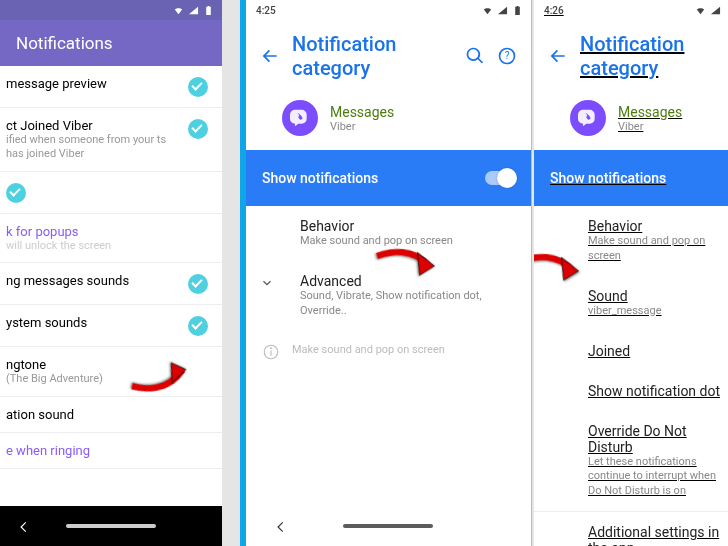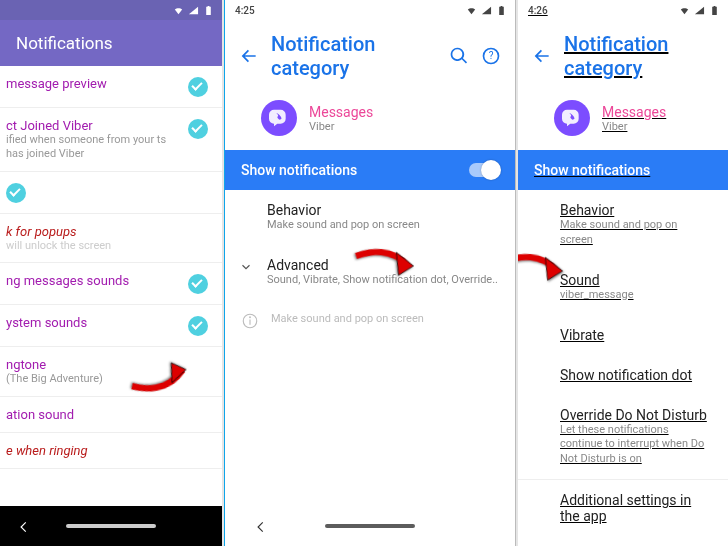--- a/index.html
+++ b/index.html
@@ -18,21 +18,21 @@
     padding: 0;
   }
   .phone {
     background: #fff;
     height: 546px;
     overflow: hidden;
     position: relative;
     flex-shrink: 0;
   }
   .p1 { width: 222px; }
-  .p2 { width: 292px; border-left:1px solid #0ea5e9; border-right:1px solid #bbb; }
+  .p2 { width: 292px; border-left:6px solid #0ea5e9; border-right:1px solid #bbb;margin-left:16px; }
   .p3 { width: 210px; text-decoration: underline; }
 
   
   .status {
     height: 20px;
     display: flex;
     align-items: center;
     justify-content: flex-end;
     padding: 0 8px;
     font-size: 10px;
@@ -59,22 +59,22 @@
   
   .row1 {
     padding: 10px 14px 10px 6px;
     border-bottom:1px solid #eee;
     display:flex;
     align-items:flex-start;
     justify-content:space-between;
     gap:8px;
   }
   .row1 .txt { flex:1; }
-  .row1 .ttl { font-size:13px; color:#a21caf; }
-  .row1 .ttl.dim { color:#b91c1c;font-style:italic; }
+  .row1 .ttl { font-size:13px; color:#000000; }
+  .row1 .ttl.dim { color:#8b5cf6; }
   .row1 .sub { font-size:11px; color:#999; line-height:1.25; }
   .row1 .sub.dim { color:#ccc; }
   .chk {
     width:20px; height:20px; border-radius:50%;
     flex-shrink:0;
     position:relative;
     margin-top:1px;
   }
   .chk.on { background:#4fd0e0; }
   .chk.on::after {
@@ -95,43 +95,43 @@
 
   .app-ident {
     display:flex; align-items:center; gap:12px;
     padding: 8px 16px 14px 36px;
   }
   .app-ident .bubble {
     width:36px; height:36px; border-radius:50%; background:#7c4dff;
     display:flex; align-items:center; justify-content:center; color:#fff;
   }
   .app-ident .bubble svg{width:20px;height:20px;fill:#fff;}
-  .app-ident .name { font-size:14px; color:#ec4899; }
+  .app-ident .name { font-size:14px; color:#4d7c0f; }
   .app-ident .sub  { font-size:11px; color:#888; }
 
   .blue-band {
     background:#2a7cf6;
     color:#fff;
-    height:40px;
+    height:56px;
     display:flex; align-items:center; justify-content:space-between;
     padding:0 16px;
     font-size:14px;
     font-weight:500;
   }
   .switch {
     width:30px; height:14px; border-radius:8px; background:rgba(255,255,255,.6);
     position:relative;
   }
   .switch::after{
     content:""; position:absolute; right:-2px; top:-3px;
     width:20px; height:20px; border-radius:50%; background:#fff;
     box-shadow:0 0 2px rgba(0,0,0,.3);
   }
 
-  .sys-row { padding:12px 16px 12px 42px; border-bottom:0; position:relative; }
+  .sys-row { padding:12px 16px 12px 54px; border-bottom:0; position:relative; }
   .sys-row .ttl { font-size:14px; color:#222; }
   .sys-row .sub { font-size:11px; color:#888; line-height:1.35; }
   .sys-row.info-row { display:flex; gap:12px; padding-left:16px; }
   .info-ic { width:18px; height:18px; color:#bbb; flex-shrink:0; margin-top:0; }
   .info-ic svg{width:100%;height:100%;fill:none;stroke:currentColor;stroke-width:1.5;}
   .chevron {
     position:absolute; left:14px; top:14px; width:14px; height:14px;
   }
   .chevron svg{width:100%;height:100%;fill:none;stroke:#555;stroke-width:2;}
 
@@ -386,21 +386,21 @@
 
     <div class="sys-row">
       <div class="ttl">Behavior</div>
       <div class="sub">Make sound and pop on screen</div>
     </div>
     <div class="sys-row">
       <div class="ttl">Sound</div>
       <div class="sub">viber_message</div>
     </div>
     <div class="sys-row">
-      <div class="ttl">Vibrate</div>
+      <div class="ttl">Joined</div>
     </div>
     <div class="sys-row">
       <div class="ttl">Show notification dot</div>
     </div>
     <div class="sys-row">
       <div class="ttl">Override Do Not Disturb</div>
       <div class="sub">Let these notifications continue to interrupt when Do Not Disturb is on</div>
     </div>
     <div class="sys-row" style="border-top:1px solid #eee">
       <div class="ttl">Additional settings in the app</div>

